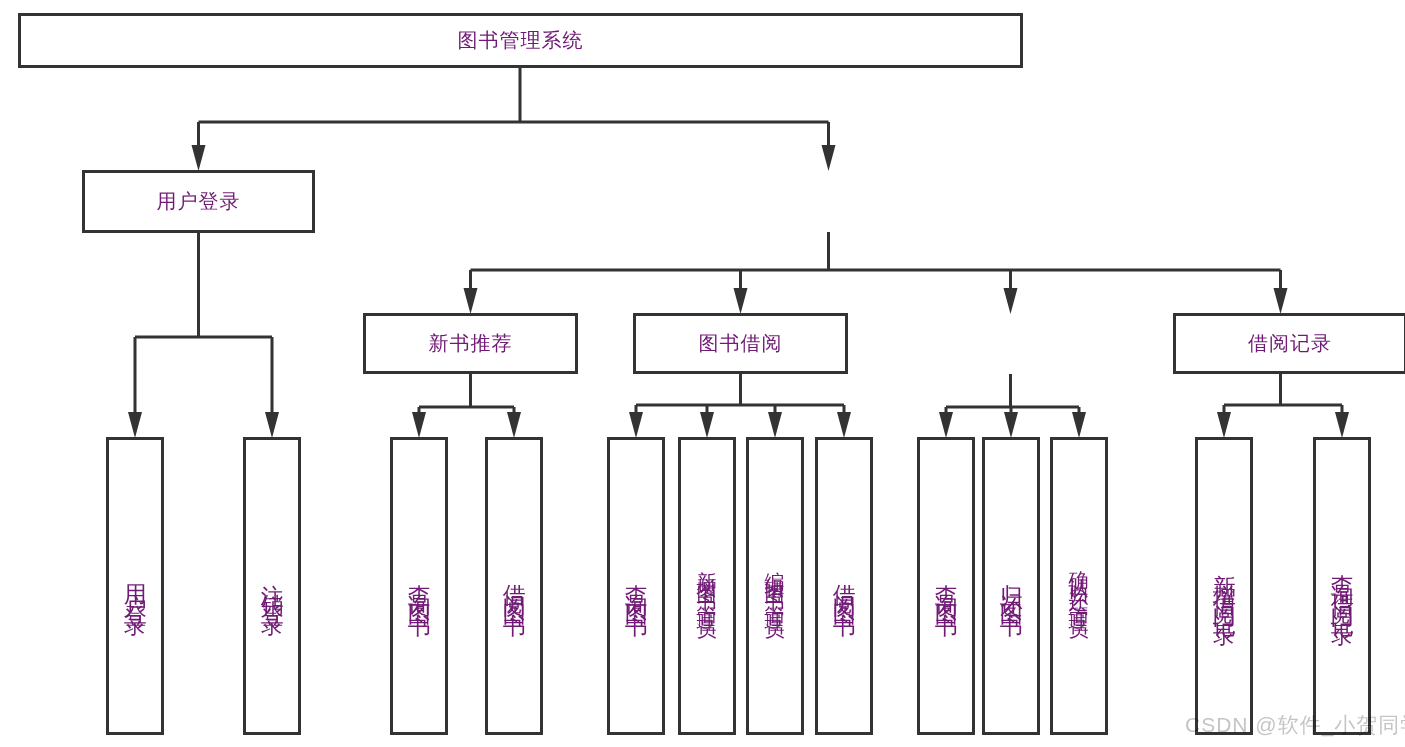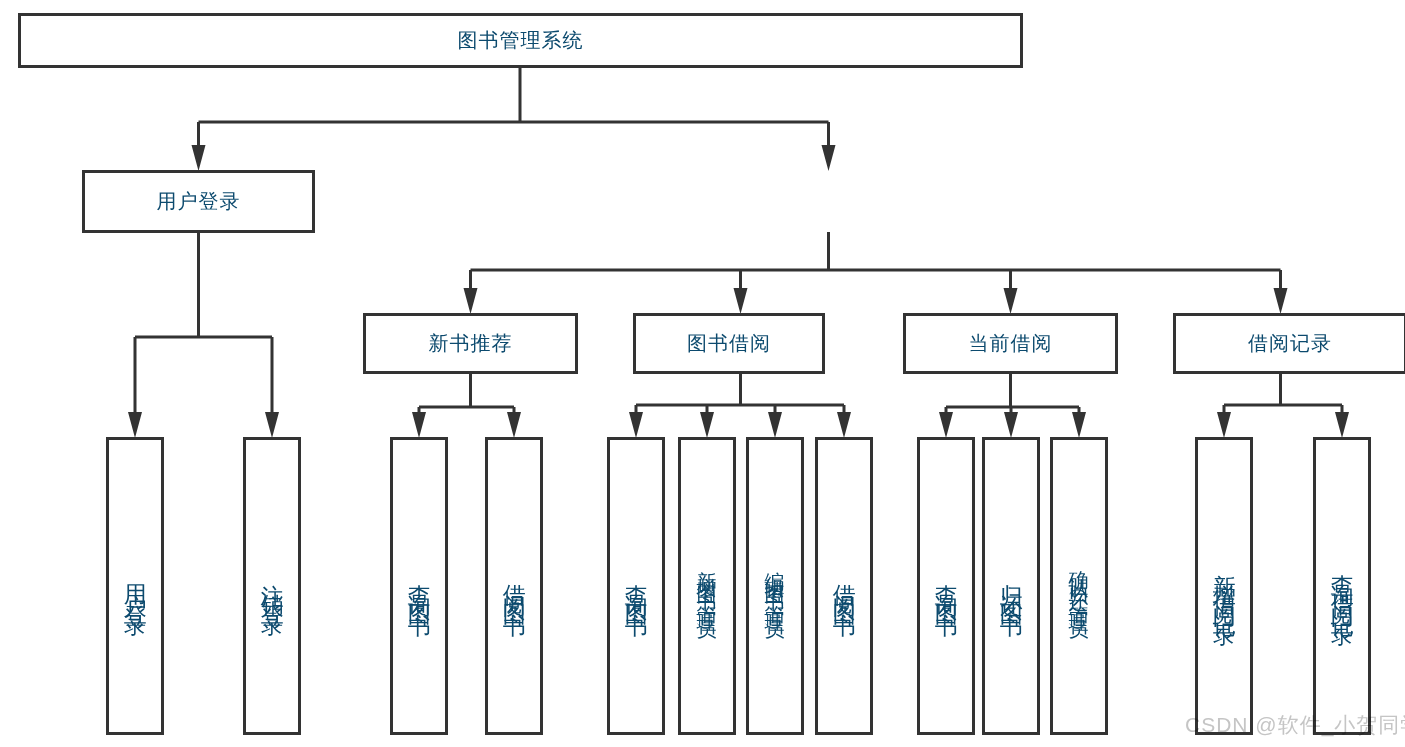--- a/index.html
+++ b/index.html
@@ -7,21 +7,21 @@
   .stage{
     position:relative;width:1405px;height:747px;background:#ffffff;
     font-family:"Liberation Sans",sans-serif;overflow:hidden;
   }
   .wires{position:absolute;left:0;top:0;width:1405px;height:747px;}
   .wire{stroke:#333333;stroke-width:3;fill:none;}
   .arrowheads{fill:#333333;stroke:none;}
   .node{
     position:absolute;background:#ffffff;border:3px solid #333333;
     box-sizing:border-box;display:flex;align-items:center;justify-content:center;
-    color:#0c4a6e;
+    color:#701a75;
   }
   .node.h{font-size:20px;letter-spacing:1px;white-space:nowrap;}
   .leaf .vtext{
     writing-mode:vertical-rl;
     font-size:23px;letter-spacing:10px;line-height:1.1;
   }
   .leaf .vtext.long{font-size:20px;letter-spacing:7px;}
   .watermark{
     position:absolute;left:1185px;top:711px;font-size:21px;letter-spacing:1px;
     color:#c5c5c5;white-space:nowrap;mix-blend-mode:multiply;
@@ -61,22 +61,21 @@
       M1072 412 h14 L1079 438 z
       M1217 412 h14 L1224 438 z
       M1335 412 h14 L1342 438 z"></path>
   </svg>
 
   <div class="node h" style="left:18px;top:13px;width:1005px;height:55px">图书管理系统</div>
 
   <div class="node h" style="left:82px;top:170px;width:233px;height:63px">用户登录</div>
 
   <div class="node h" style="left:363px;top:313px;width:215px;height:61px">新书推荐</div>
-  <div class="node h" style="left:633px;top:313px;width:192px;height:61px">图书借阅</div>
-  <div class="node h" style="left:903px;top:313px;width:215px;height:61px">当前借阅</div>
+  <div class="node h" style="left:633px;top:313px;width:215px;height:61px">图书借阅</div>
   <div class="node h" style="left:1173px;top:313px;width:234px;height:61px">借阅记录</div>
 
   <div class="node leaf" style="left:106px;top:437px;width:58px;height:298px">
     <span class="vtext">用户登录</span>
   </div>
   <div class="node leaf" style="left:243px;top:437px;width:58px;height:298px">
     <span class="vtext">注销登录</span>
   </div>
 
   <div class="node leaf" style="left:390px;top:437px;width:58px;height:298px">

